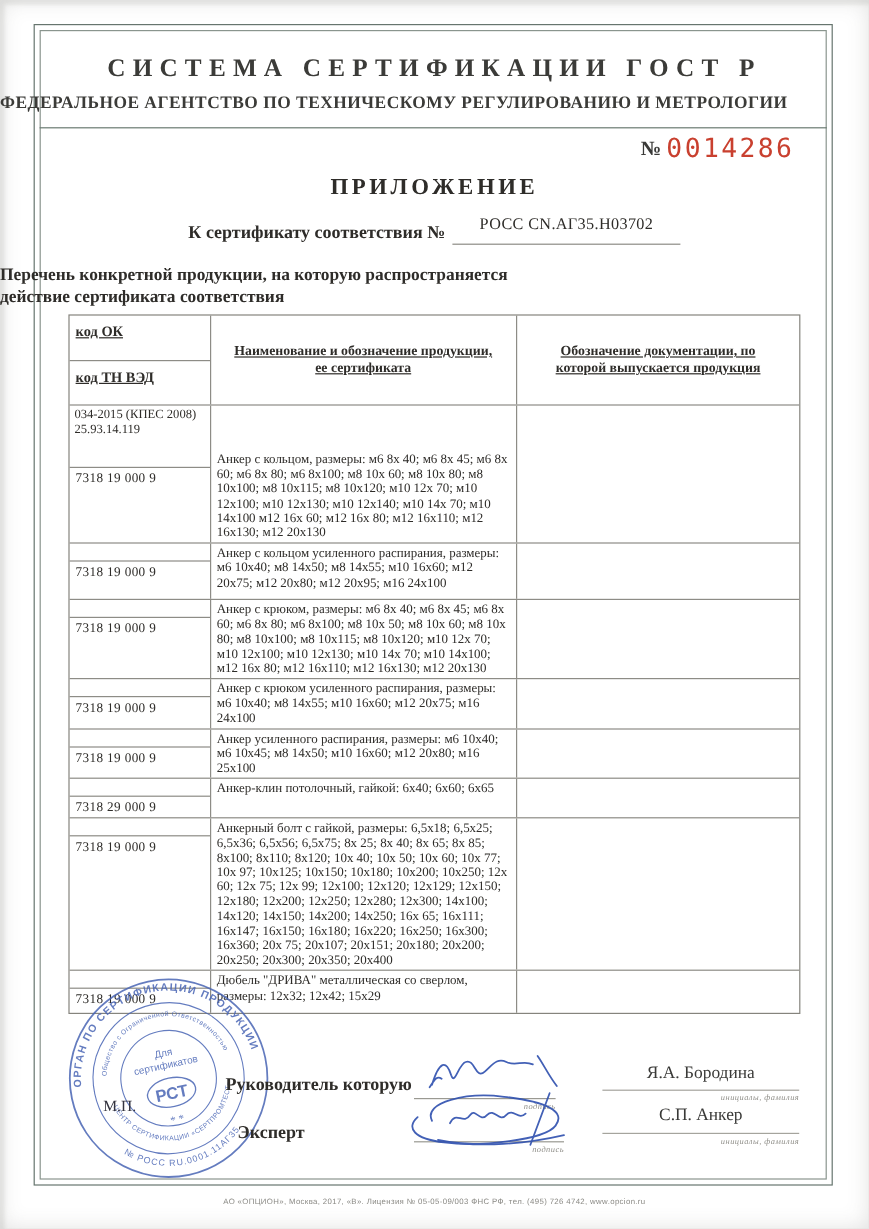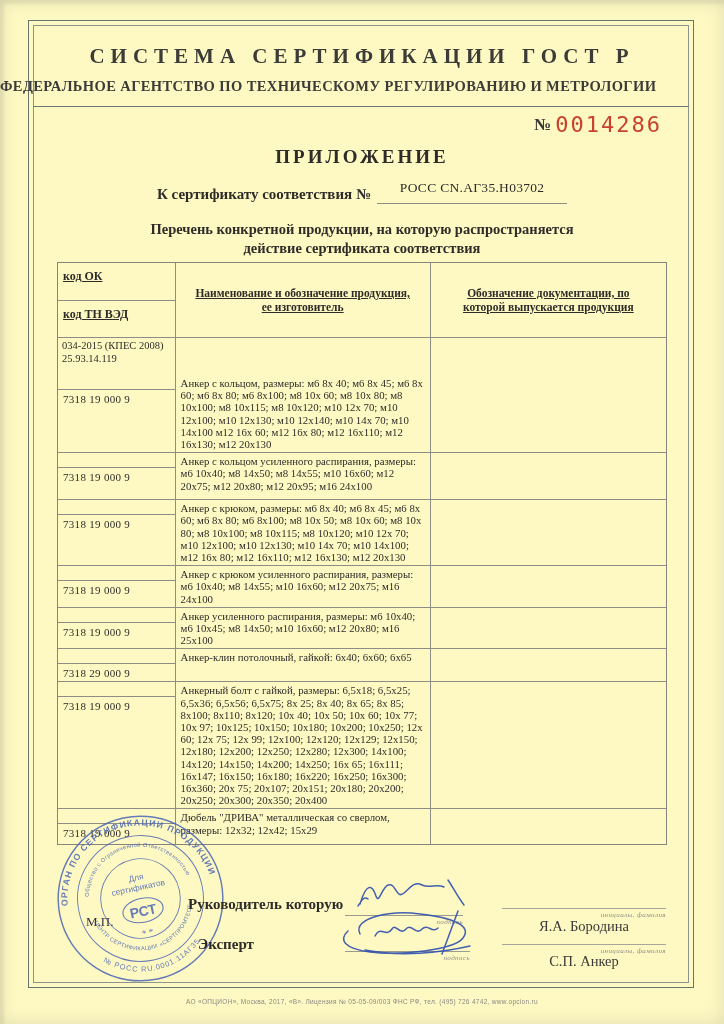--- a/index.html
+++ b/index.html
@@ -1,19 +1,19 @@
 <!DOCTYPE html>
 <html><head>
 <meta charset="utf-8">
 <style>
   * { margin:0; padding:0; box-sizing:border-box; }
   html,body { background:#e8e7e3; }
   .page {
     position:relative; width:724px; height:1024px; margin:0 auto;
-    background:#fef9c3;
+    background:#ffffff;
     font-family:"Liberation Serif", serif;
     color:#2e2c29;
     box-shadow: inset 0 0 18px rgba(90,90,85,.18), inset 4px 4px 3px rgba(120,120,115,.12);
     overflow:hidden;
   }
   .frame { position:absolute; left:28px; top:20px; width:666px; height:968px; border:1px solid #66756e; }
   .frame-inner { position:absolute; inset:4px; border:1px solid #8a958e; }
   .hdr-sep { position:absolute; left:33px; top:106px; width:656px; border-top:1.5px solid #6a7a72; }
 
   .sys-title { position:absolute; left:0; top:44px; width:100%; text-align:center;
@@ -26,21 +26,21 @@
     font-size:22px; color:#c9402f; letter-spacing:2px; vertical-align:-2px;text-align:center; }
 
   .doc-title { position:absolute; left:0; top:146px; width:100%; text-align:center;
     font-size:19px; font-weight:bold; letter-spacing:3px; }
   .cert-line { position:absolute; left:0; top:186px; width:100%; text-align:center; font-size:15px; }
   .cert-line .lbl { font-weight:bold; }
   .cert-line .num-box { display:inline-block; width:190px; border-bottom:1px solid #8d8c86;
     margin-left:6px; text-align:center; }
   .cert-line .num { position:relative; top:-7px; font-size:13.5px; letter-spacing:.3px; }
 
-  .listing { position:absolute; left:0; top:220px; width:100%; text-align:center;
+  .listing { position:absolute; left:0; top:220px; width:100%; 
     font-size:14.5px; font-weight:bold; line-height:19px; }
 
   
   .ptable { position:absolute; left:57px; top:262px; width:610px; border:1px solid #85847d; font-size:10.8px; }
   .trow { display:flex; border-top:1px solid #8d8c86; }
   .trow:first-child { border-top:none; }
   .c1 { width:118px; border-right:1px solid #8d8c86; }
   .c2 { width:256px; border-right:1px solid #8d8c86; padding:2px 4px 2px 5px; line-height:12.2px; }
   .c3 { width:236px; }
   .thead { height:74px;text-decoration:underline; }
@@ -60,21 +60,21 @@
     transform:rotate(-12deg); opacity:.85; }
   .mp-label { position:absolute; left:86px; top:914px; font-size:13px; color:#34343f; z-index:3; }
   .role-head { position:absolute; left:188px; top:896px; font-size:15px; font-weight:bold; }
   .role-expert { position:absolute; left:198px; top:936px; font-size:15px; font-weight:bold; }
   .sigline { position:absolute; border-bottom:1px solid #9a9992; }
   .sigline1 { left:345px; top:900px; width:118px; height:16px; }
   .sigline2 { left:345px; top:936px; width:125px; height:16px; }
   .caption { position:absolute; font-size:7px; color:#8f8e88; letter-spacing:.4px; text-align:right;font-style:italic; }
   .cap-sig1 { left:345px; top:918px; width:118px; }
   .cap-sig2 { left:345px; top:954px; width:125px; }
-  .name-blk { position:absolute; left:500px; width:168px; text-align:center; font-size:14.5px; color:#3a3a38;margin-top:32px; }
+  .name-blk { position:absolute; left:500px; width:168px; text-align:center; font-size:14.5px; color:#3a3a38; }
   .name1 { top:886px; }
   .name2 { top:921px; }
   .nameline { position:absolute; left:502px; width:164px; border-bottom:1px solid #a5a49d; }
   .nameline1 { top:908px; } .nameline2 { top:944px; }
   .cap-name1 { left:502px; top:911px; width:164px; }
   .cap-name2 { left:502px; top:947px; width:164px; }
   .sig-svg { position:absolute; z-index:2; }
   .sig1 { left:352px; top:874px; }
   .sig2 { left:330px; top:906px; }
   .footer { position:absolute; left:0; top:998px; width:100%; text-align:center;
@@ -108,21 +108,21 @@
     <div>Перечень конкретной продукции,  на которую распространяется</div>
     <div>действие сертификата соответствия</div>
   </div>
 
   <div class="ptable">
     <div class="trow thead">
       <div class="c1">
         <div class="sub">код ОК</div>
         <div class="sub">код ТН ВЭД</div>
       </div>
-      <div class="c2">Наименование и обозначение продукция, ее изготовитель</div>
+      <div class="c2">Наименование и обозначение продукции, ее сертификата</div>
       <div class="c3">Обозначение документации, по которой выпускается продукция</div>
     </div>
     <div class="trow okrow">
       <div class="c1">
         <div>034-2015 (КПЕС 2008)</div>
         <div>25.93.14.119</div>
       </div>
       <div class="c2"></div>
       <div class="c3"></div>
     </div>

